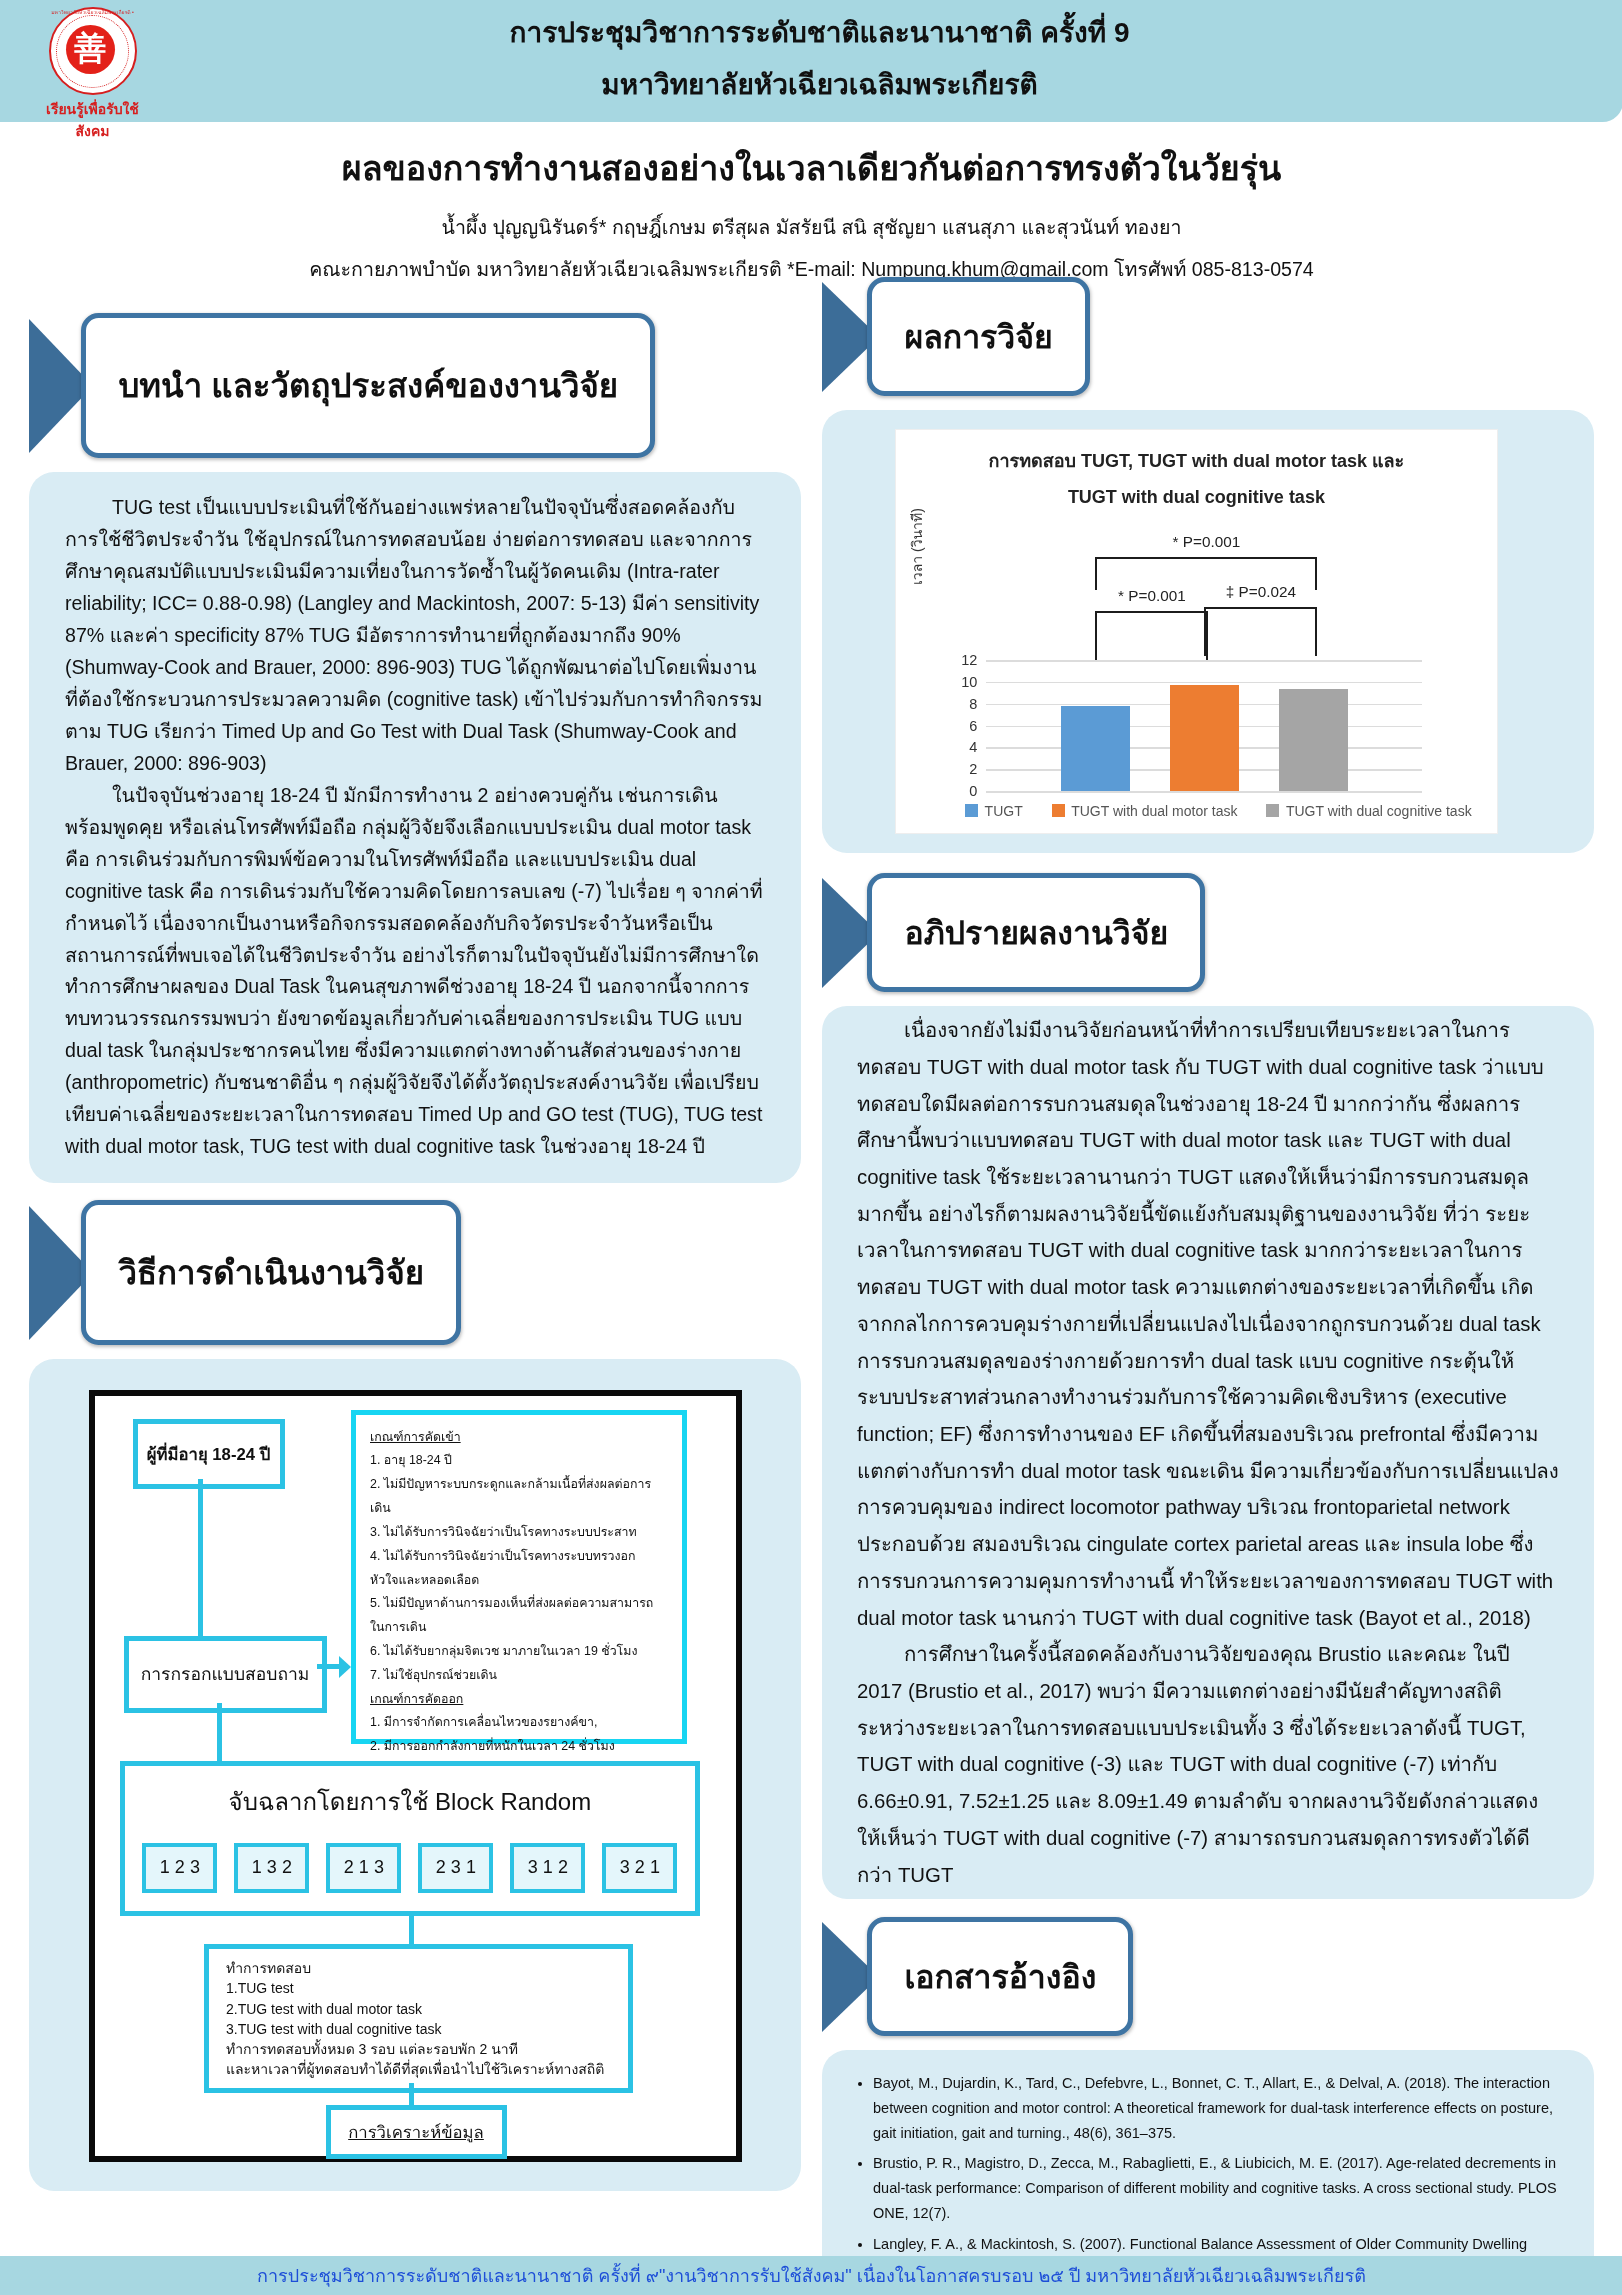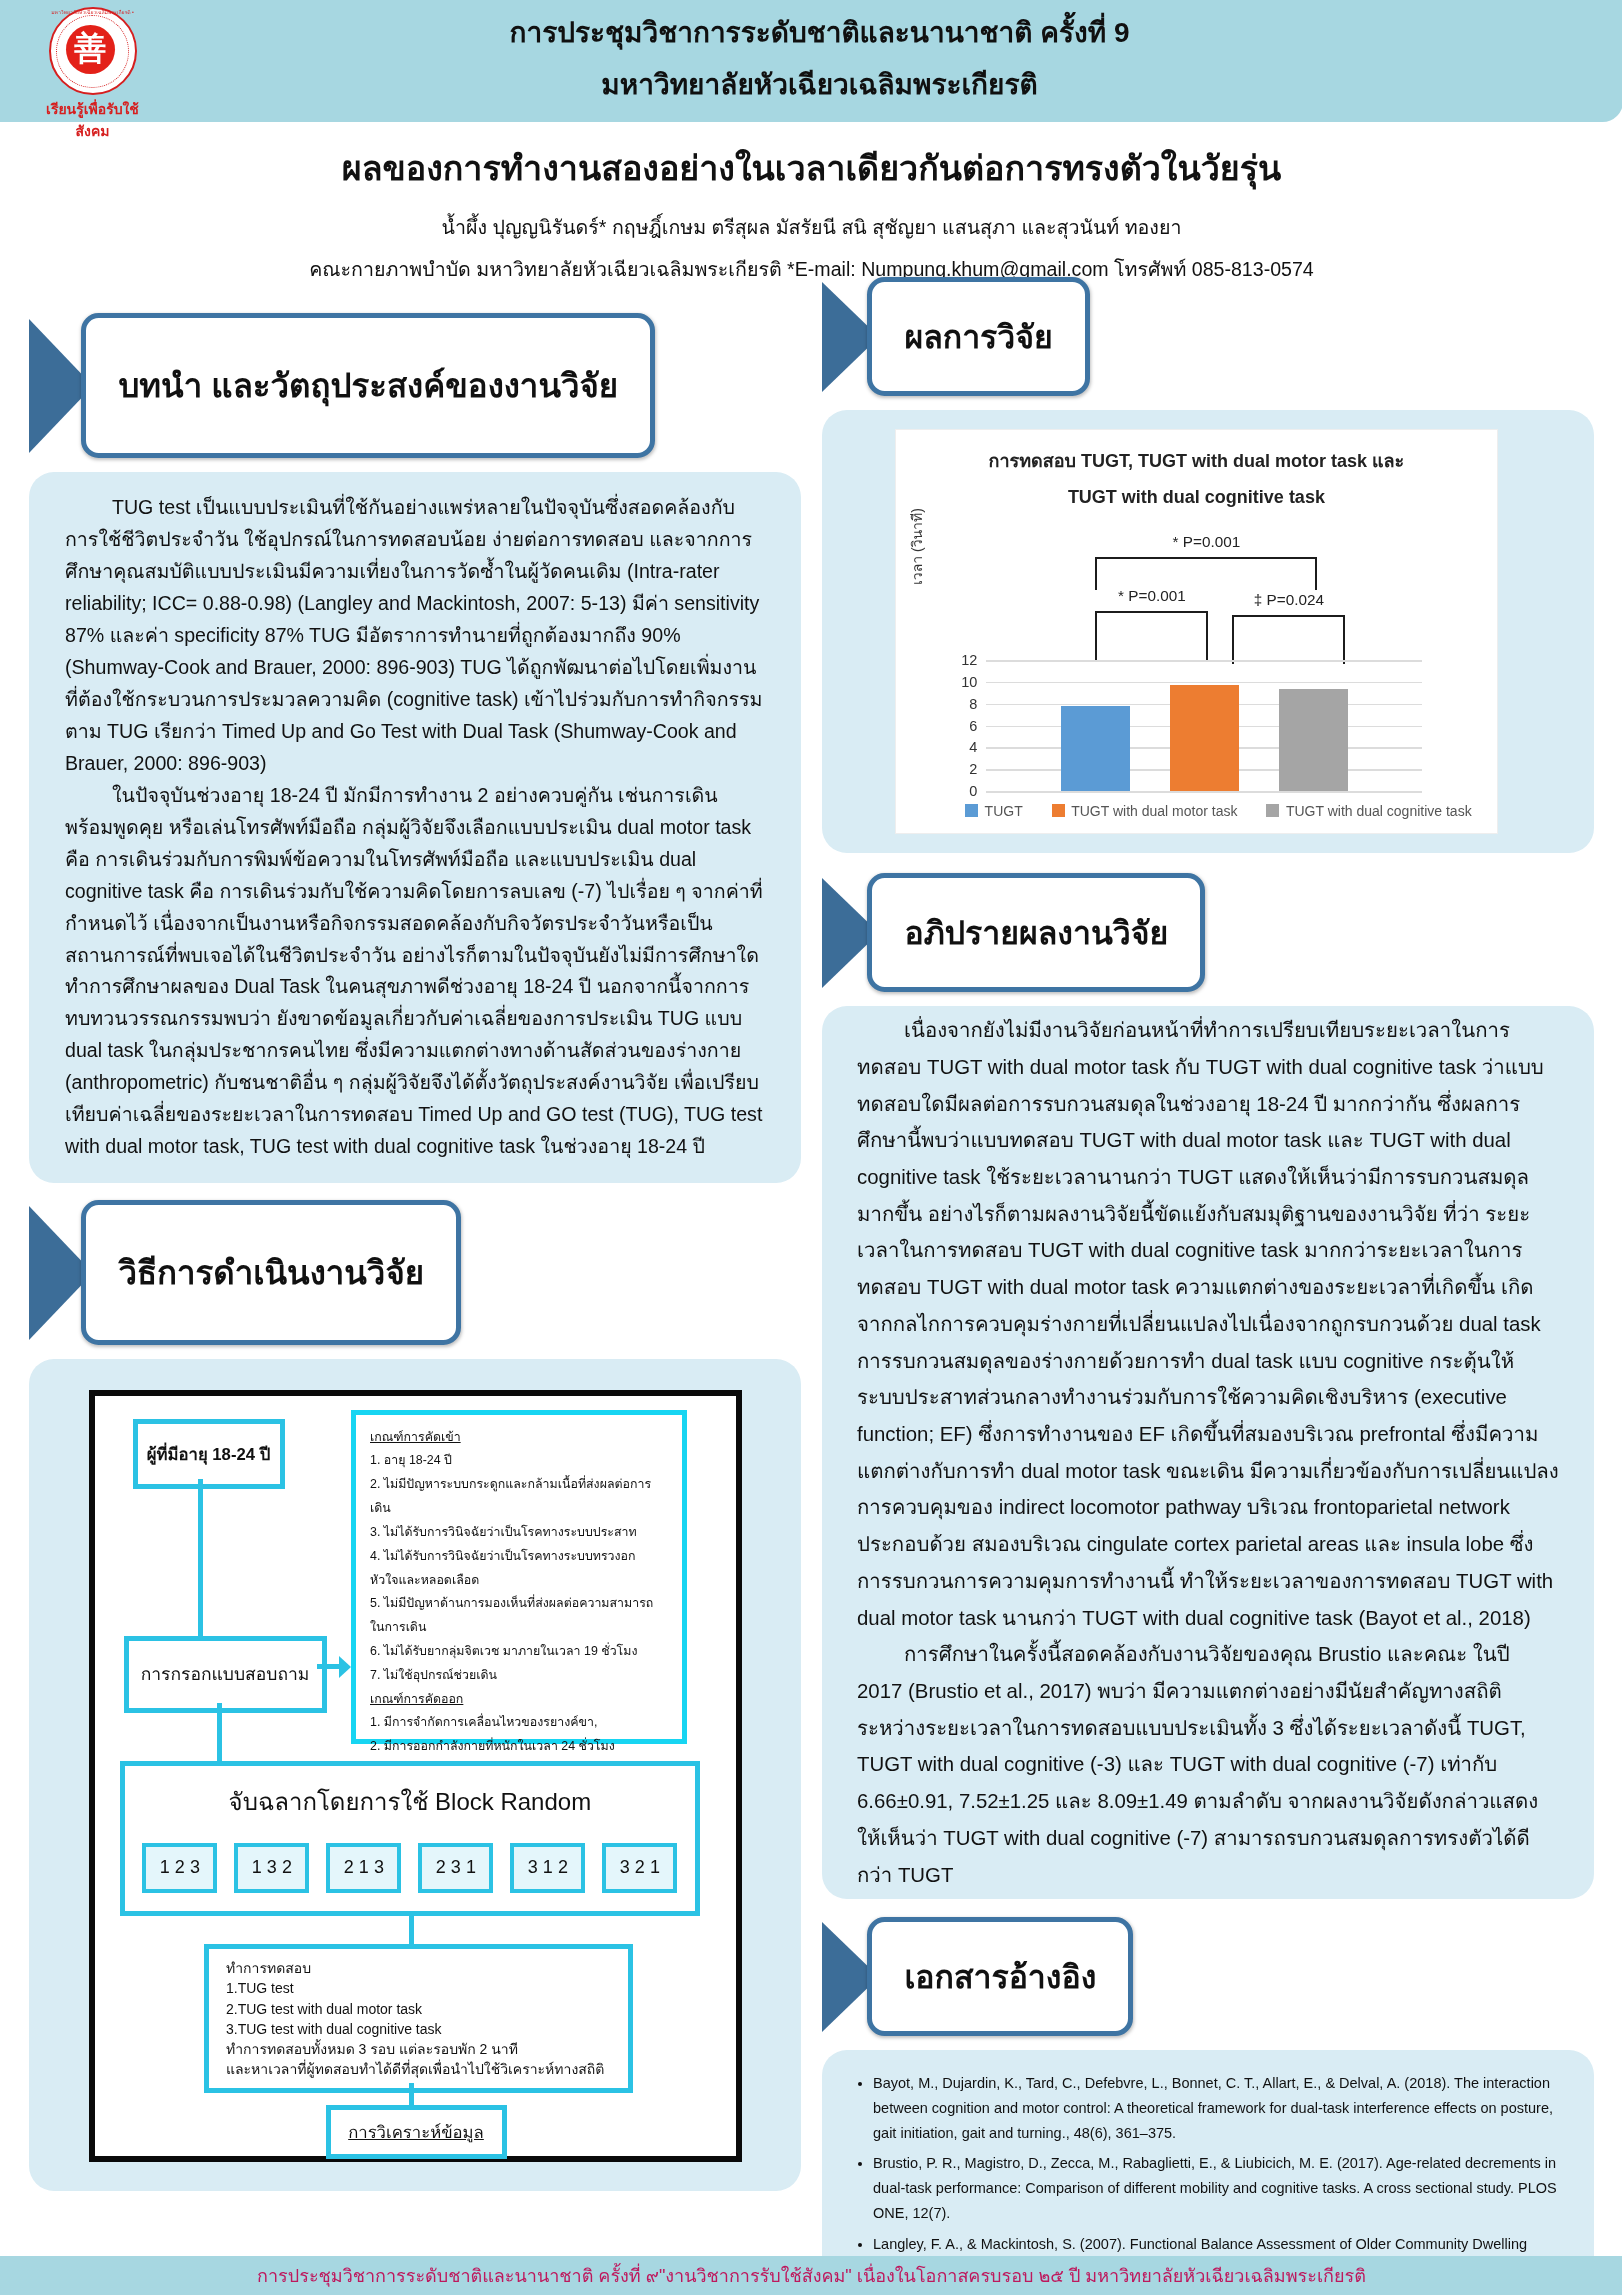--- a/index.html
+++ b/index.html
@@ -81,21 +81,21 @@
   .bracket .blab{position:absolute;top:-26px;left:0;right:0;text-align:center;font-size:15.3px;color:#222;}
   .chart-plot{position:relative;height:131px;margin-left:70px;width:436px;}
   .gridline{position:absolute;left:0;right:0;height:1.5px;background:#dcdcdc;}
   .tick{position:absolute;left:-38px;width:29px;text-align:right;font-size:14.5px;color:#333;transform:translateY(-50%);}
   .bar{position:absolute;bottom:0;width:16%;}
   .legend{display:flex;justify-content:center;gap:29px;margin-top:11.6px;margin-left:44px;font-size:14px;color:#555;}
   .legend .item{display:flex;align-items:center;}
   .sw{width:13px;height:13px;display:inline-block;margin-right:6.5px;}
   
   .band-bottom{position:absolute;left:0;right:0;bottom:0;height:39px;background:#a7d7e1;display:flex;
-               align-items:center;justify-content:center;font-size:18px;color:#be185d;}
+               align-items:center;justify-content:center;font-size:18px;color:#1d4ed8;}
 </style>
 </head>
 <body>
 
 <div class="poster">
 
   <header class="band-top">
     <div class="logo-wrap">
       <div class="seal">
         <span class="ring-text">มหาวิทยาลัยหัวเฉียวเฉลิมพระเกียรติ • HUACHIEW CHALERMPRAKIET UNIVERSITY</span>
@@ -201,21 +201,21 @@
         </div>
         <div class="plot-wrap">
           <div class="ylab">เวลา (วินาที)</div>
           <div class="bracket-zone">
               <div class="bracket" style="left: 25%; width: 50%; top: 42px; height: 30.5px;">
                 <div class="blab">* P=0.001</div>
               </div>
               <div class="bracket" style="left: 25%; width: 25%; top: 96px; height: 47px;">
                 <div class="blab">* P=0.001</div>
               </div>
-              <div class="bracket" style="left: 50%; width: 25%; top: 100px; height: 47px; margin-left: 28px;">
+              <div class="bracket" style="left: 50%; width: 25%; top: 92px; height: 47px;">
                 <div class="blab">‡ P=0.024</div>
               </div>
             </div>
           <div class="chart-plot">
               <div class="gridline" style="top: 100%;"></div>
               <div class="tick" style="top: 100%;">0</div>
               <div class="gridline" style="top: 83.3333%;"></div>
               <div class="tick" style="top: 83.3333%;">2</div>
               <div class="gridline" style="top: 66.6667%;"></div>
               <div class="tick" style="top: 66.6667%;">4</div>

